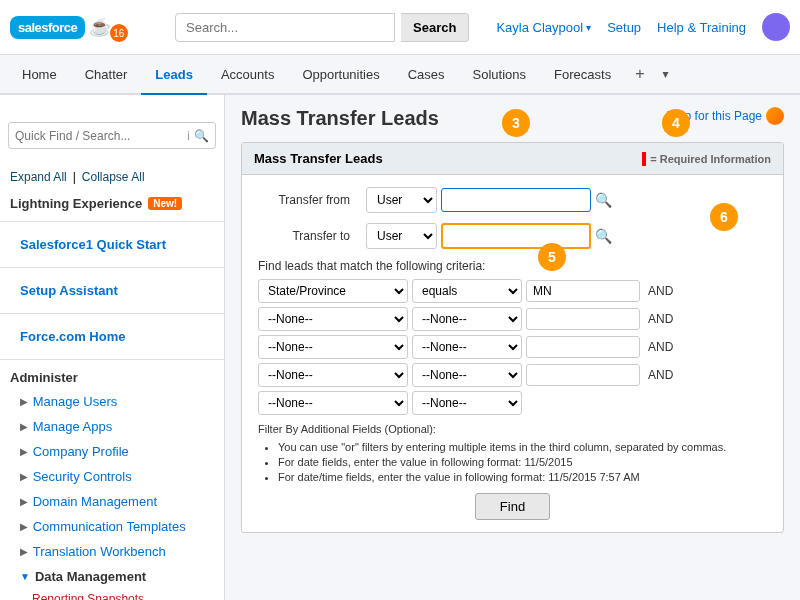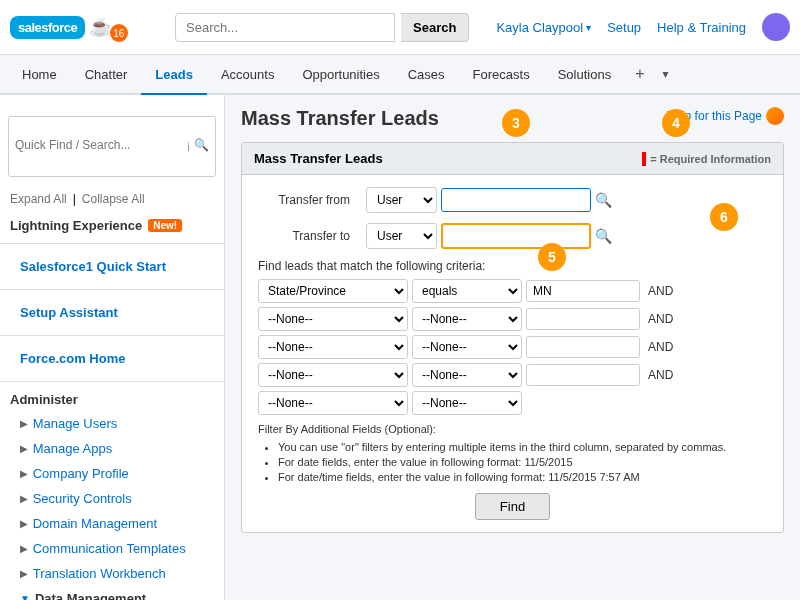--- a/index.html
+++ b/index.html
@@ -113,45 +113,45 @@
     
     .sidebar {
       width: 225px;
       min-width: 225px;
       background: #fff;
       border-right: 1px solid #ddd;
       overflow-y: auto;
       padding: 8px 0;
     }
     .sidebar-search {
-      margin: 13px 8px;
-      display: flex;
-      align-items: flex-start;
+      margin: 19px 8px;
+      display: flex;
+      align-items: center;
       border: 1px solid #ccc;
       border-radius: 3px;
       background: #fff;
-      padding: 21px 6px;
+      padding: 4px 6px;
       gap: 4px;
     }
     .sidebar-search input {
       border: none;
       outline: none;
       font-size: 12px;
       color: #aaa;
       flex: 1;
     }
     .sidebar-search .info-icon { color: #999; font-size: 12px; cursor: pointer; }
     .sidebar-search .search-icon { color: #666; font-size: 12px; cursor: pointer; }
     .expand-collapse {
       display: flex;
       gap: 6px;
       padding: 2px 10px 6px;
       font-size: 12px;
     }
-    .expand-collapse a { color: #737373; text-decoration: none; }
+    .expand-collapse a { color: #0c4a6e; text-decoration: none; }
     .sidebar-section {
       padding: 6px 10px 2px;
     }
     .sidebar-section-title {
       font-size: 13px;
       font-weight: bold;
       color: #333;
       margin-bottom: 4px;
       display: flex;
       align-items: center;
@@ -378,22 +378,22 @@
   </div>
 </div>
 
 <div class="sec-nav">
   <a href="#">Home</a>
   <a href="#">Chatter</a>
   <a href="#" class="active">Leads</a>
   <a href="#">Accounts</a>
   <a href="#">Opportunities</a>
   <a href="#">Cases</a>
+  <a href="#">Solutions</a>
   <a href="#">Forecasts</a>
-  <a href="#">Solutions</a>
   <span class="plus-btn">+</span>
   <span class="arrow-btn">▾</span>
 </div>
 
 <div class="main-layout">
 
   <div class="sidebar">
     <div class="sidebar-search">
       <input type="text" placeholder="Quick Find / Search..." style="">
       <span class="info-icon">ℹ</span>

